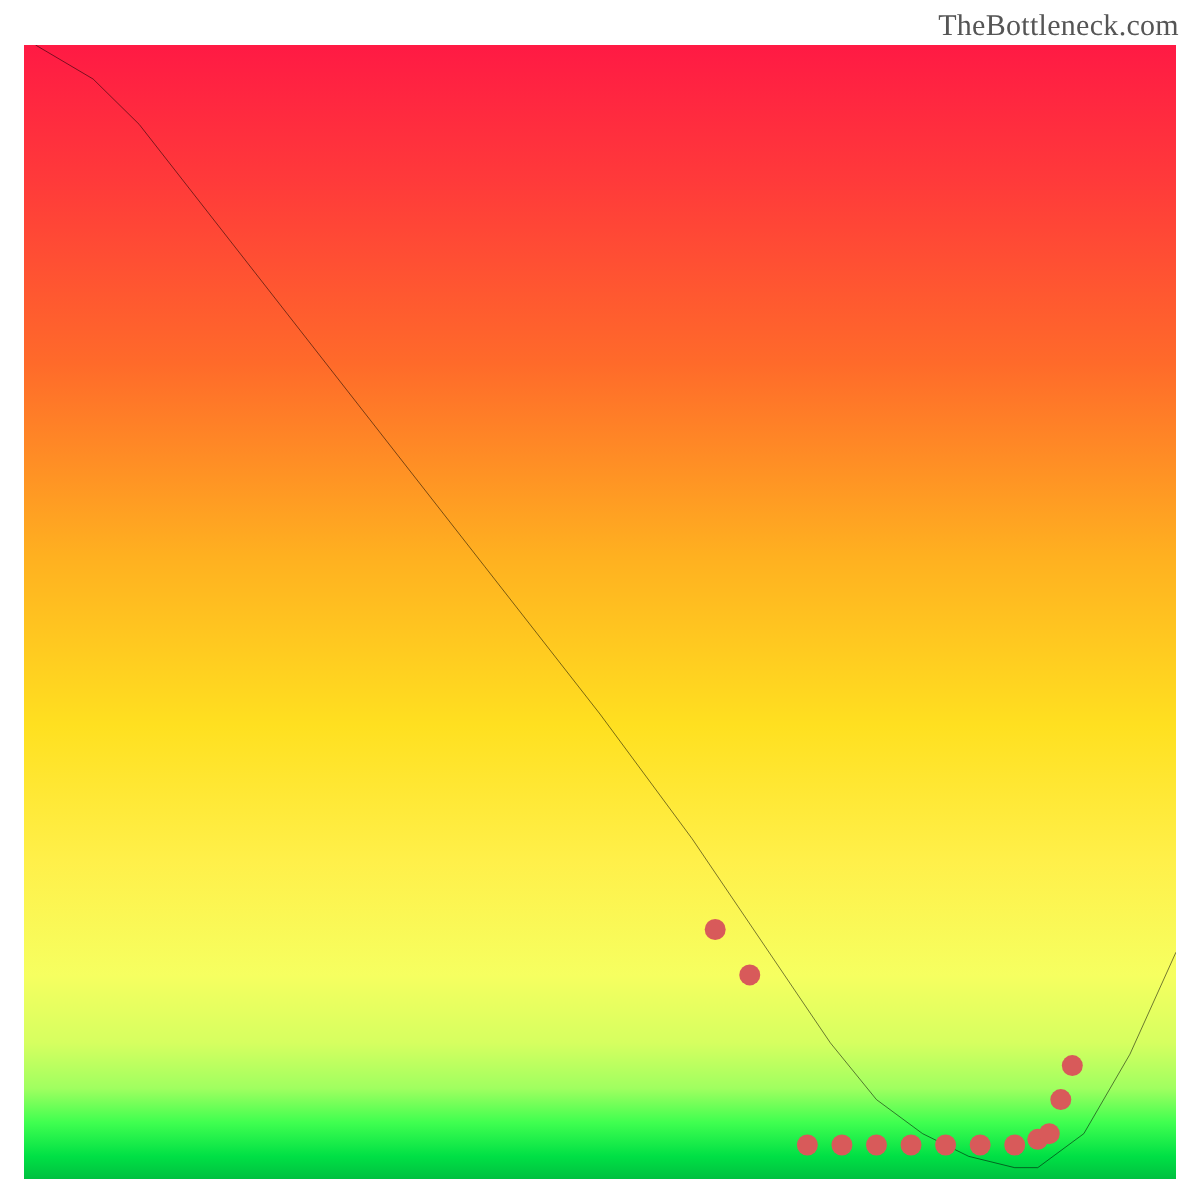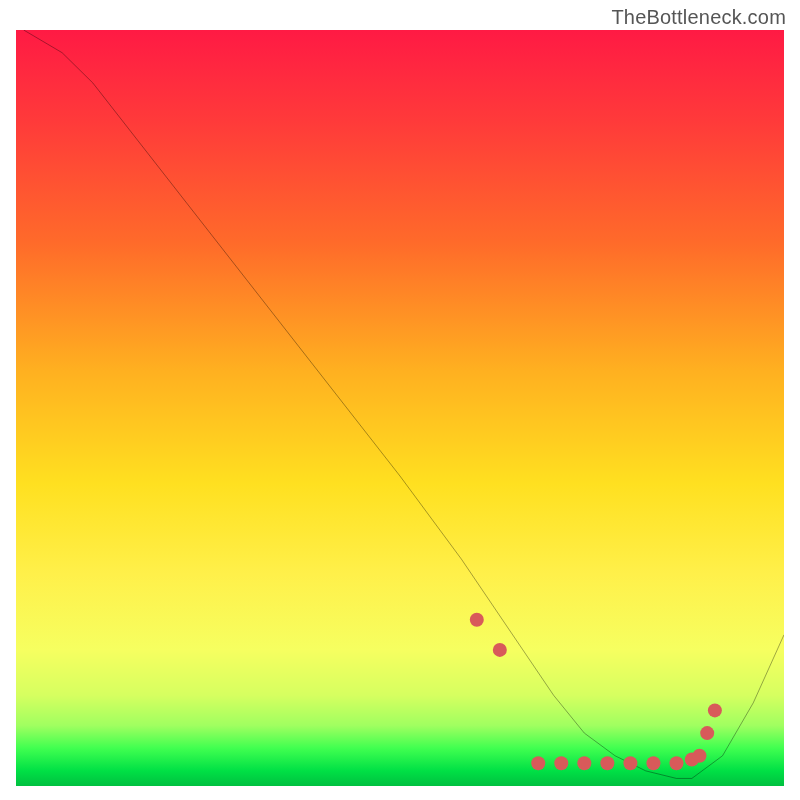--- a/index.html
+++ b/index.html
@@ -8,20 +8,21 @@
     width: 800px;
     height: 800px;
     overflow: hidden;
     background: #fff;
     font-family: Arial, Helvetica, sans-serif;
   }
   .chart-container {
     position: relative;
     width: 800px;
     height: 800px;
+    font-family: Liberation Serif, serif;
   }
   .plot-area {
     position: absolute;
     left: 16px;
     top: 30px;
     width: 768px;
     height: 756px;
   }
   .gradient-bg {
     position: absolute;

